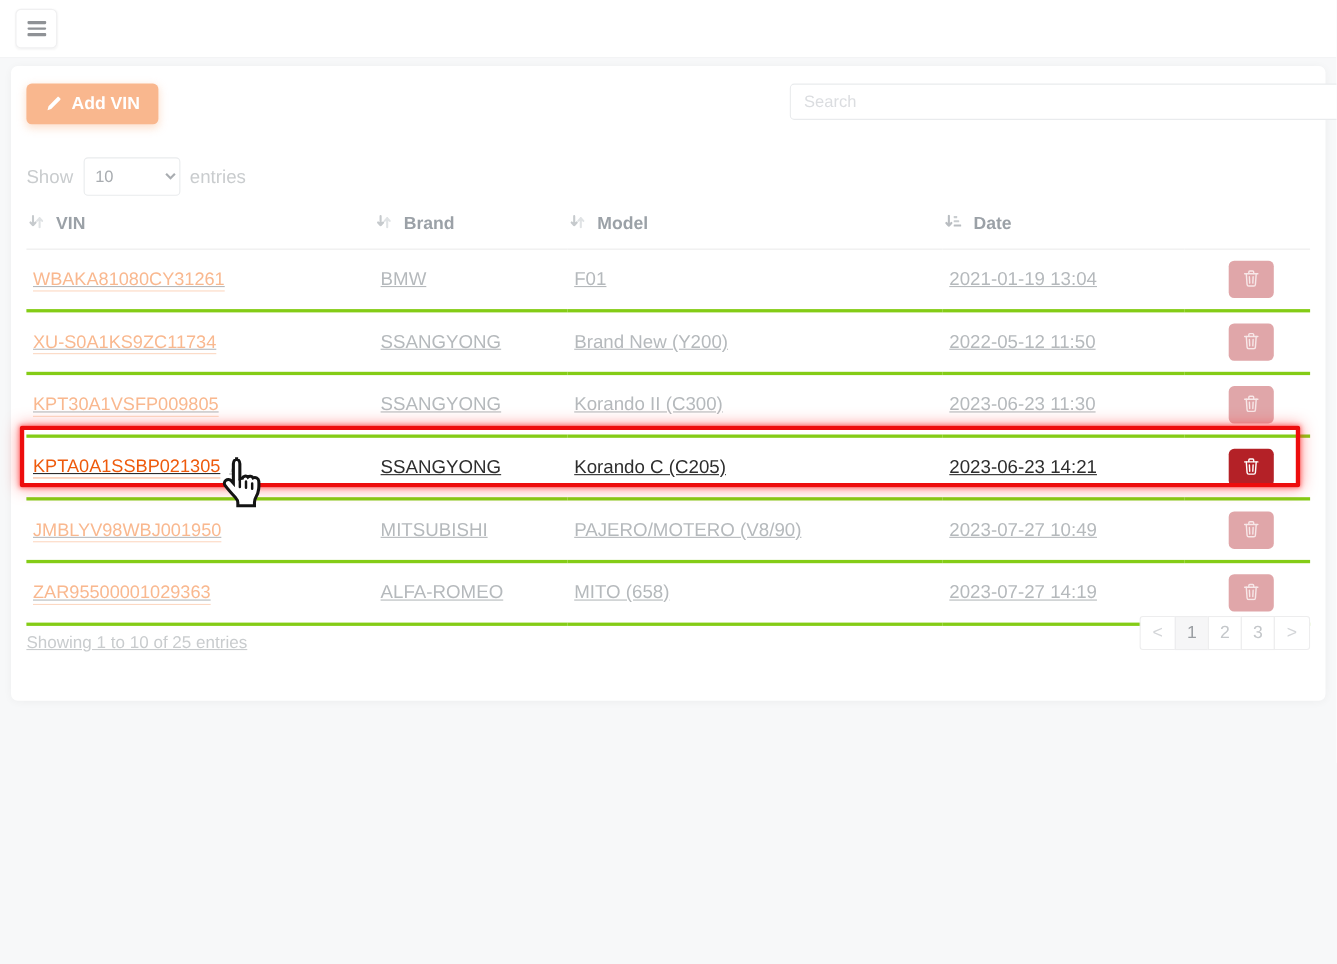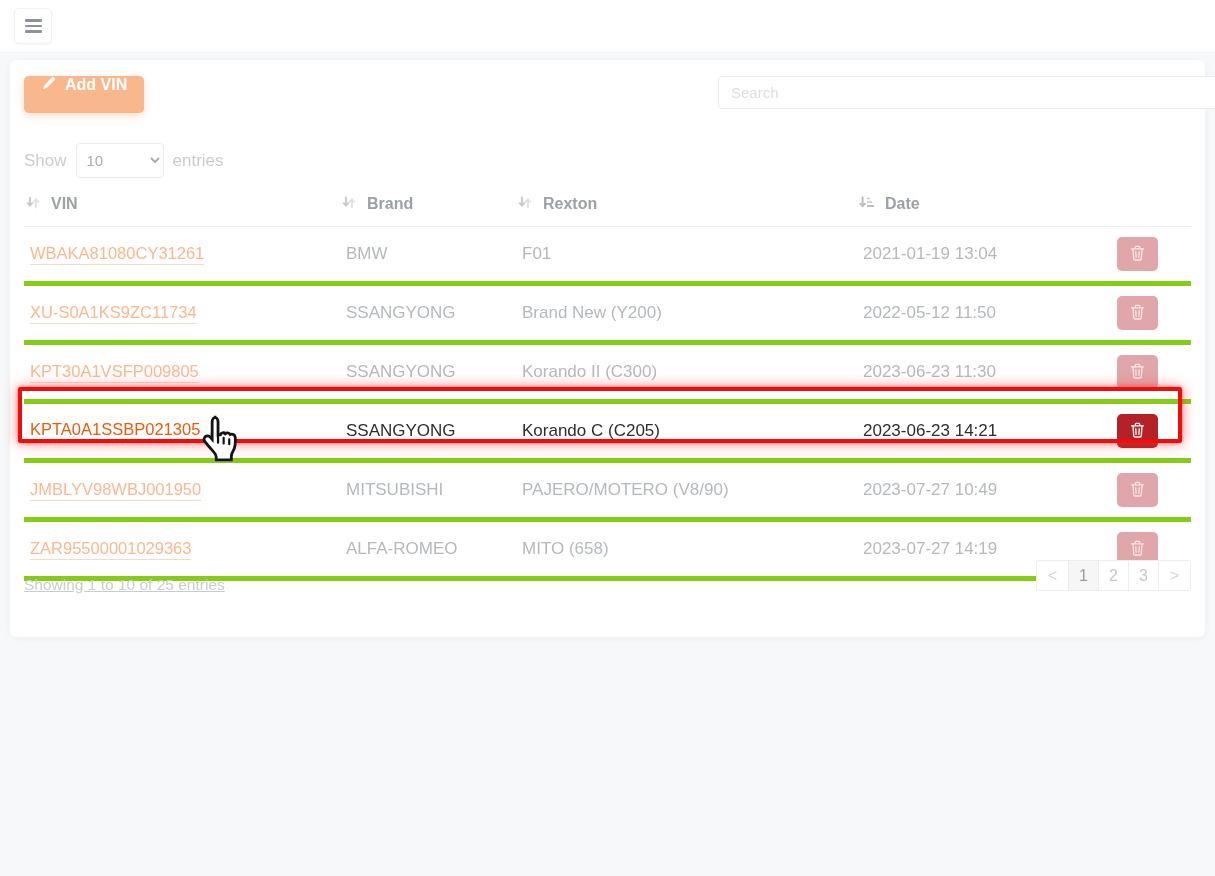--- a/index.html
+++ b/index.html
@@ -12,43 +12,43 @@
   .menu-btn{position:absolute;left:14px;top:8px;width:38px;height:36px;background:#fff;
             border:1px solid #f0f0f1;border-radius:5px;box-shadow:0 1px 2px rgba(0,0,0,.04);
             display:flex;flex-direction:column;align-items:center;justify-content:center;gap:3px;cursor:pointer;}
   .menu-btn .bar{width:17px;height:2.5px;background:#8f9296;border-radius:1px}
 
   
   .card{position:absolute;left:10px;top:60px;width:1195px;height:577px;background:#fff;
         border-radius:6px;box-shadow:0 1px 8px rgba(0,0,0,.045);}
 
   .add-btn{position:absolute;left:14px;top:16px;height:37px;padding:0 17px;display:flex;
-           align-items:flex-start;gap:9px;background:var(--add-btn-bg);border:none;border-radius:5px;
+           align-items:center;gap:9px;background:var(--add-btn-bg);border:none;border-radius:5px;
            color:#fff;font-size:16px;font-weight:700;font-family:inherit;cursor:pointer;
            box-shadow:0 3px 8px rgba(249,183,142,.45);}
   .add-btn svg{display:block}
 
   .search{position:absolute;left:708px;top:16px;width:536px;height:33px;box-sizing:border-box;
           border:1px solid #e9ebed;border-radius:4px;padding:0 12px;font-size:15px;color:#737373;
           font-family:inherit;outline:none;background:#fff;}
   .search::placeholder{color:#dbdde0}
 
   .length{position:absolute;left:14px;top:83px;display:flex;align-items:center;gap:9px;
           font-size:17px;color:var(--muted);}
   .length select{width:88px;height:35px;border:1px solid #e9ebed;border-radius:4px;color:#a9adb1;
                  font-size:15px;padding:0 6px;background:#fff;font-family:inherit;outline:none;}
 
   
   table{position:absolute;left:14px;top:125px;width:1167px;border-collapse:collapse;table-layout:fixed;}
   thead th{height:37px;text-align:left;vertical-align:middle;font-size:16px;font-weight:700;
            color:var(--header-text);border-bottom:1px solid #ebecec;padding:0 0 4px 2px;cursor:pointer;}
   thead th .thwrap{display:flex;align-items:center;gap:11px}
   thead th.c-act{cursor:default}
-  tbody td{height:54px;border-bottom:5px solid #84cc16;font-size:17px;color:var(--text-faded);
-           padding:0 0 0 6px;vertical-align:middle;background:#fff;}
+  tbody td{height:54px;border-bottom:3px solid #84cc16;font-size:17px;color:var(--text-faded);
+           padding:0 0 0 6px;vertical-align:middle;background:#fff;text-decoration:underline;}
   a.vin{color:var(--link-faded);font-size:16.5px;text-decoration:underline;cursor:pointer;
         text-decoration-color:rgba(249,184,143,.55);text-underline-offset:5px;text-decoration-thickness:1px;}
   tr.hl td{color:var(--text-strong)}
   tr.hl a.vin{color:var(--link-strong);text-decoration-color:rgba(239,90,11,.45)}
   .edit-ic{margin-left:6px;vertical-align:-3px;display:inline-block}
   .c-act{text-align:center}
   .del-btn{width:41px;height:34px;border:none;border-radius:5px;background:var(--del-faded);
            color:#f7e7e8;display:inline-flex;align-items:center;justify-content:center;cursor:pointer;}
   tr.hl .del-btn{background:var(--del-strong);color:#fff;}
 
@@ -133,21 +133,21 @@
           </span>
         </th>
         <th>
           <span class="thwrap">
             <span>
               <svg width="14" height="13" viewBox="0 0 14 13" fill="none" stroke-linecap="round" stroke-linejoin="round">
                 <path d="M4 1.5v8.2M4 9.7L1.7 7.2M4 9.7l2.3-2.5" stroke="#c6cacd" stroke-width="1.9"></path>
                 <path d="M10 11.5V3.3M10 3.3L7.7 5.8M10 3.3l2.3 2.5" stroke="#e0e3e5" stroke-width="1.9"></path>
               </svg>
             </span>
-            <span>Rexton</span>
+            <span>Model</span>
           </span>
         </th>
         <th>
           <span class="thwrap">
             <span>
               <svg width="15" height="13" viewBox="0 0 15 13" fill="none">
                 <path d="M3.6 1.2v9M3.6 10.2L1.3 7.7M3.6 10.2l2.3-2.5" stroke="#b9bdc1" stroke-width="1.9" stroke-linecap="round" stroke-linejoin="round"></path>
                 <rect x="8" y="1.4" width="3.2" height="1.9" rx=".5" fill="#c9cdd0"></rect>
                 <rect x="8" y="5.2" width="5" height="1.9" rx=".5" fill="#c9cdd0"></rect>
                 <rect x="8" y="9" width="7" height="1.9" rx=".5" fill="#b9bdc1"></rect>

